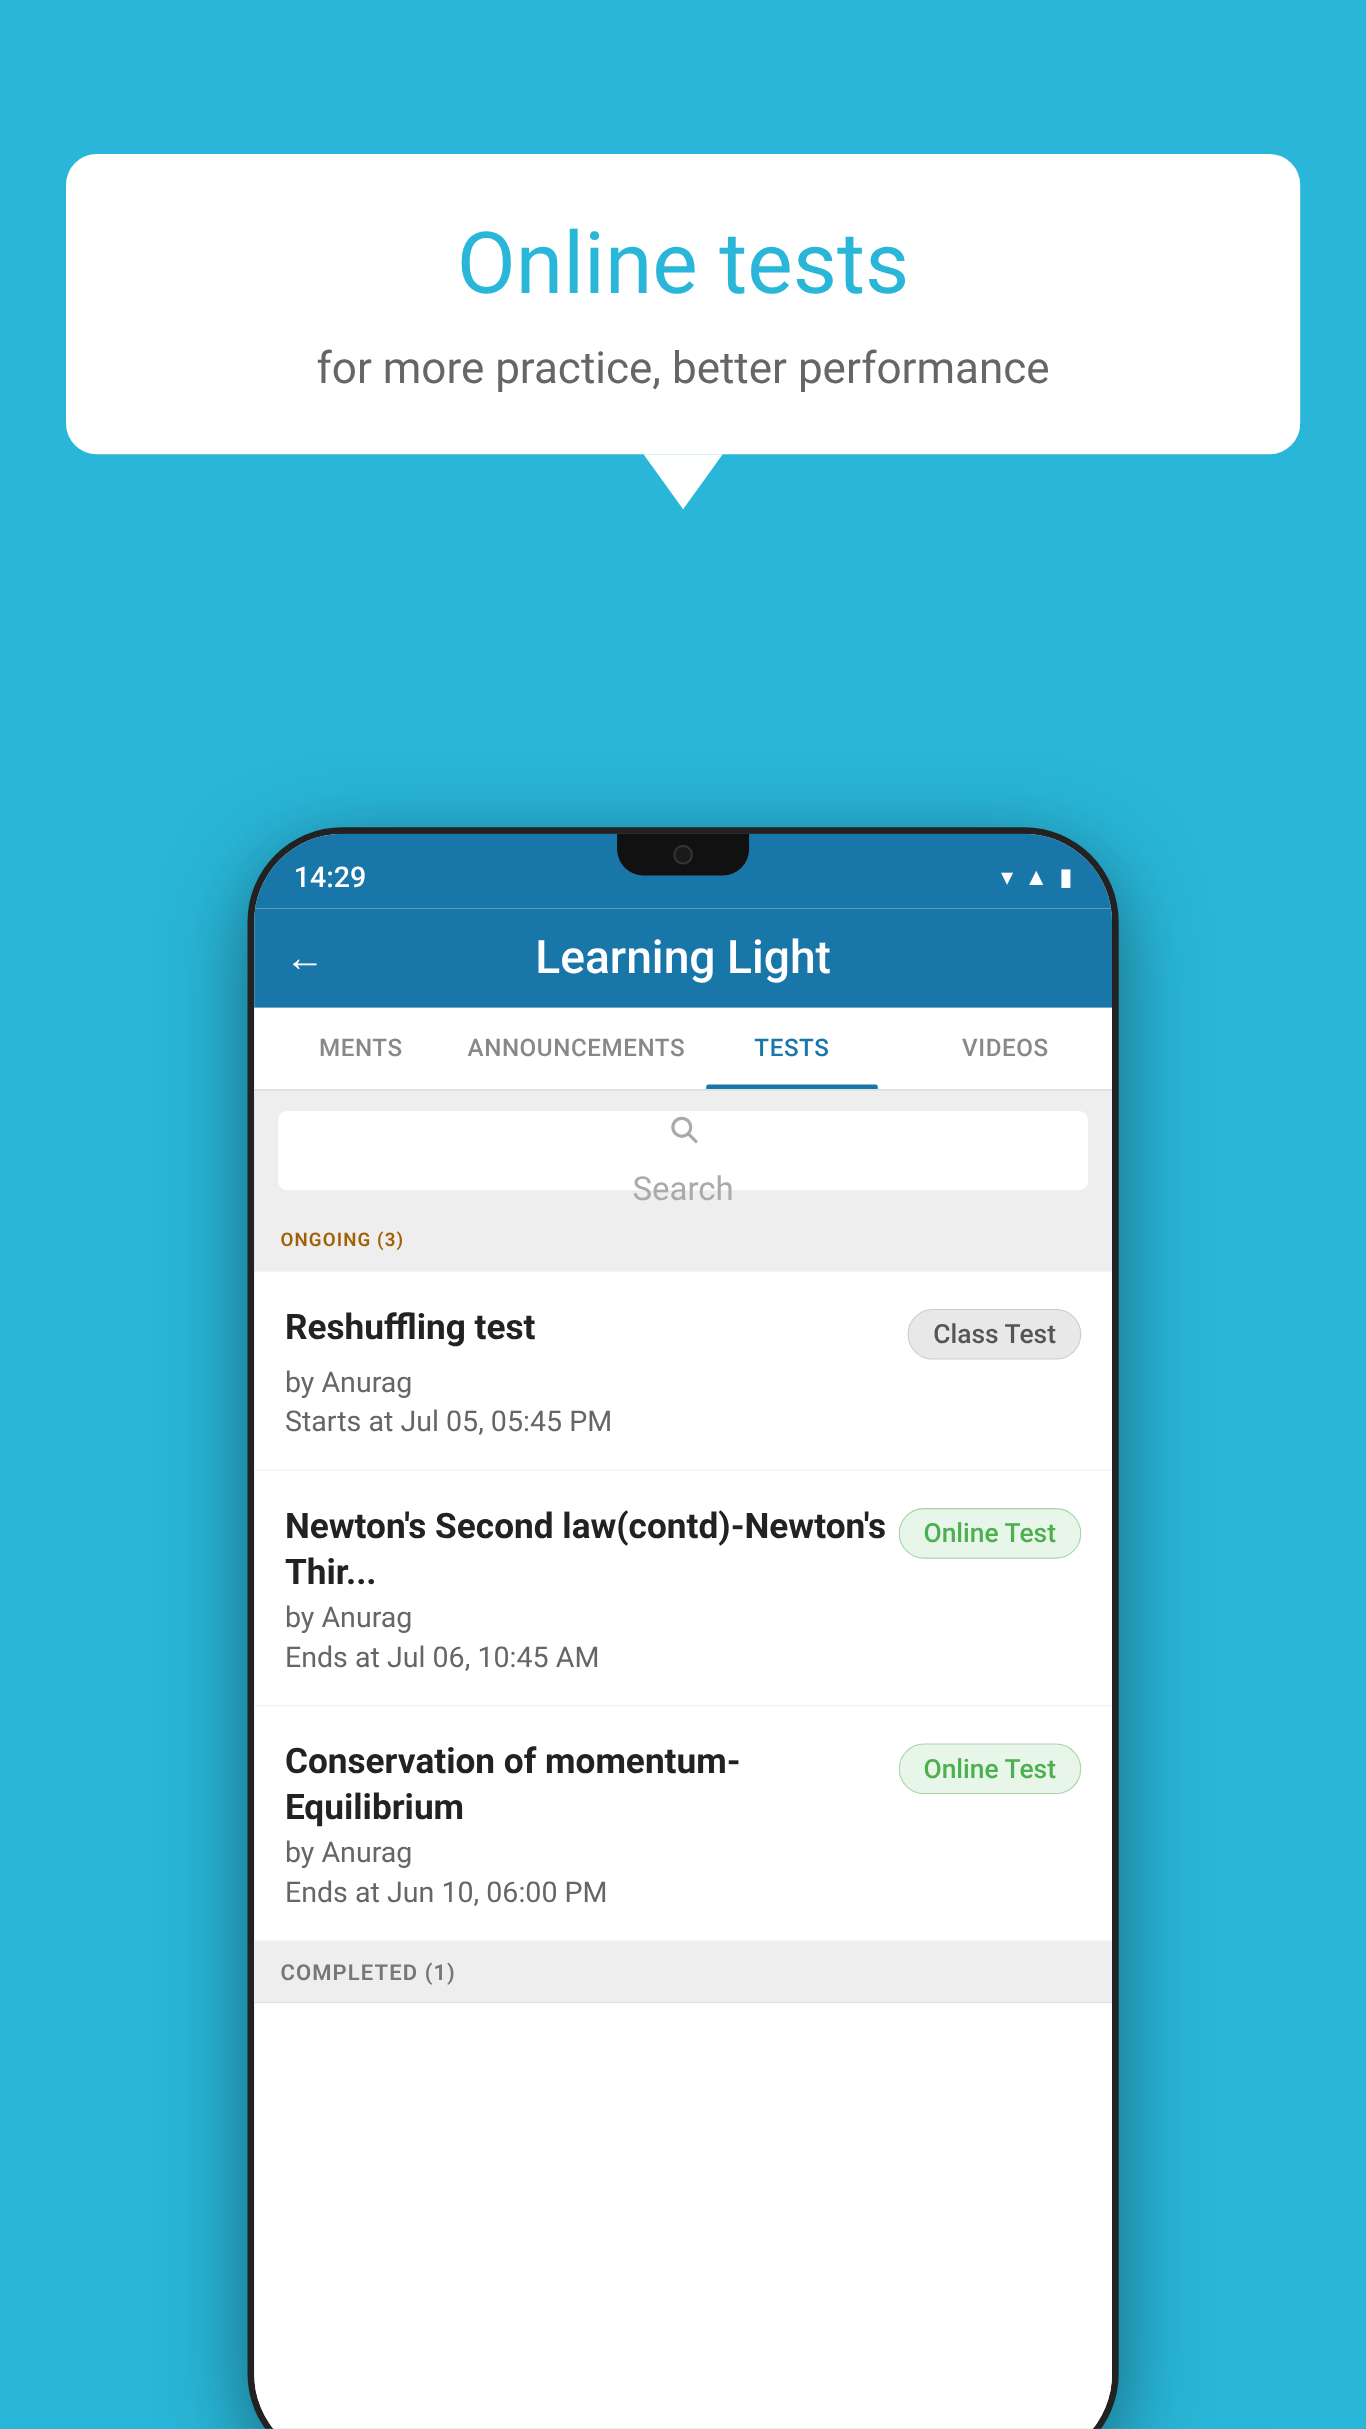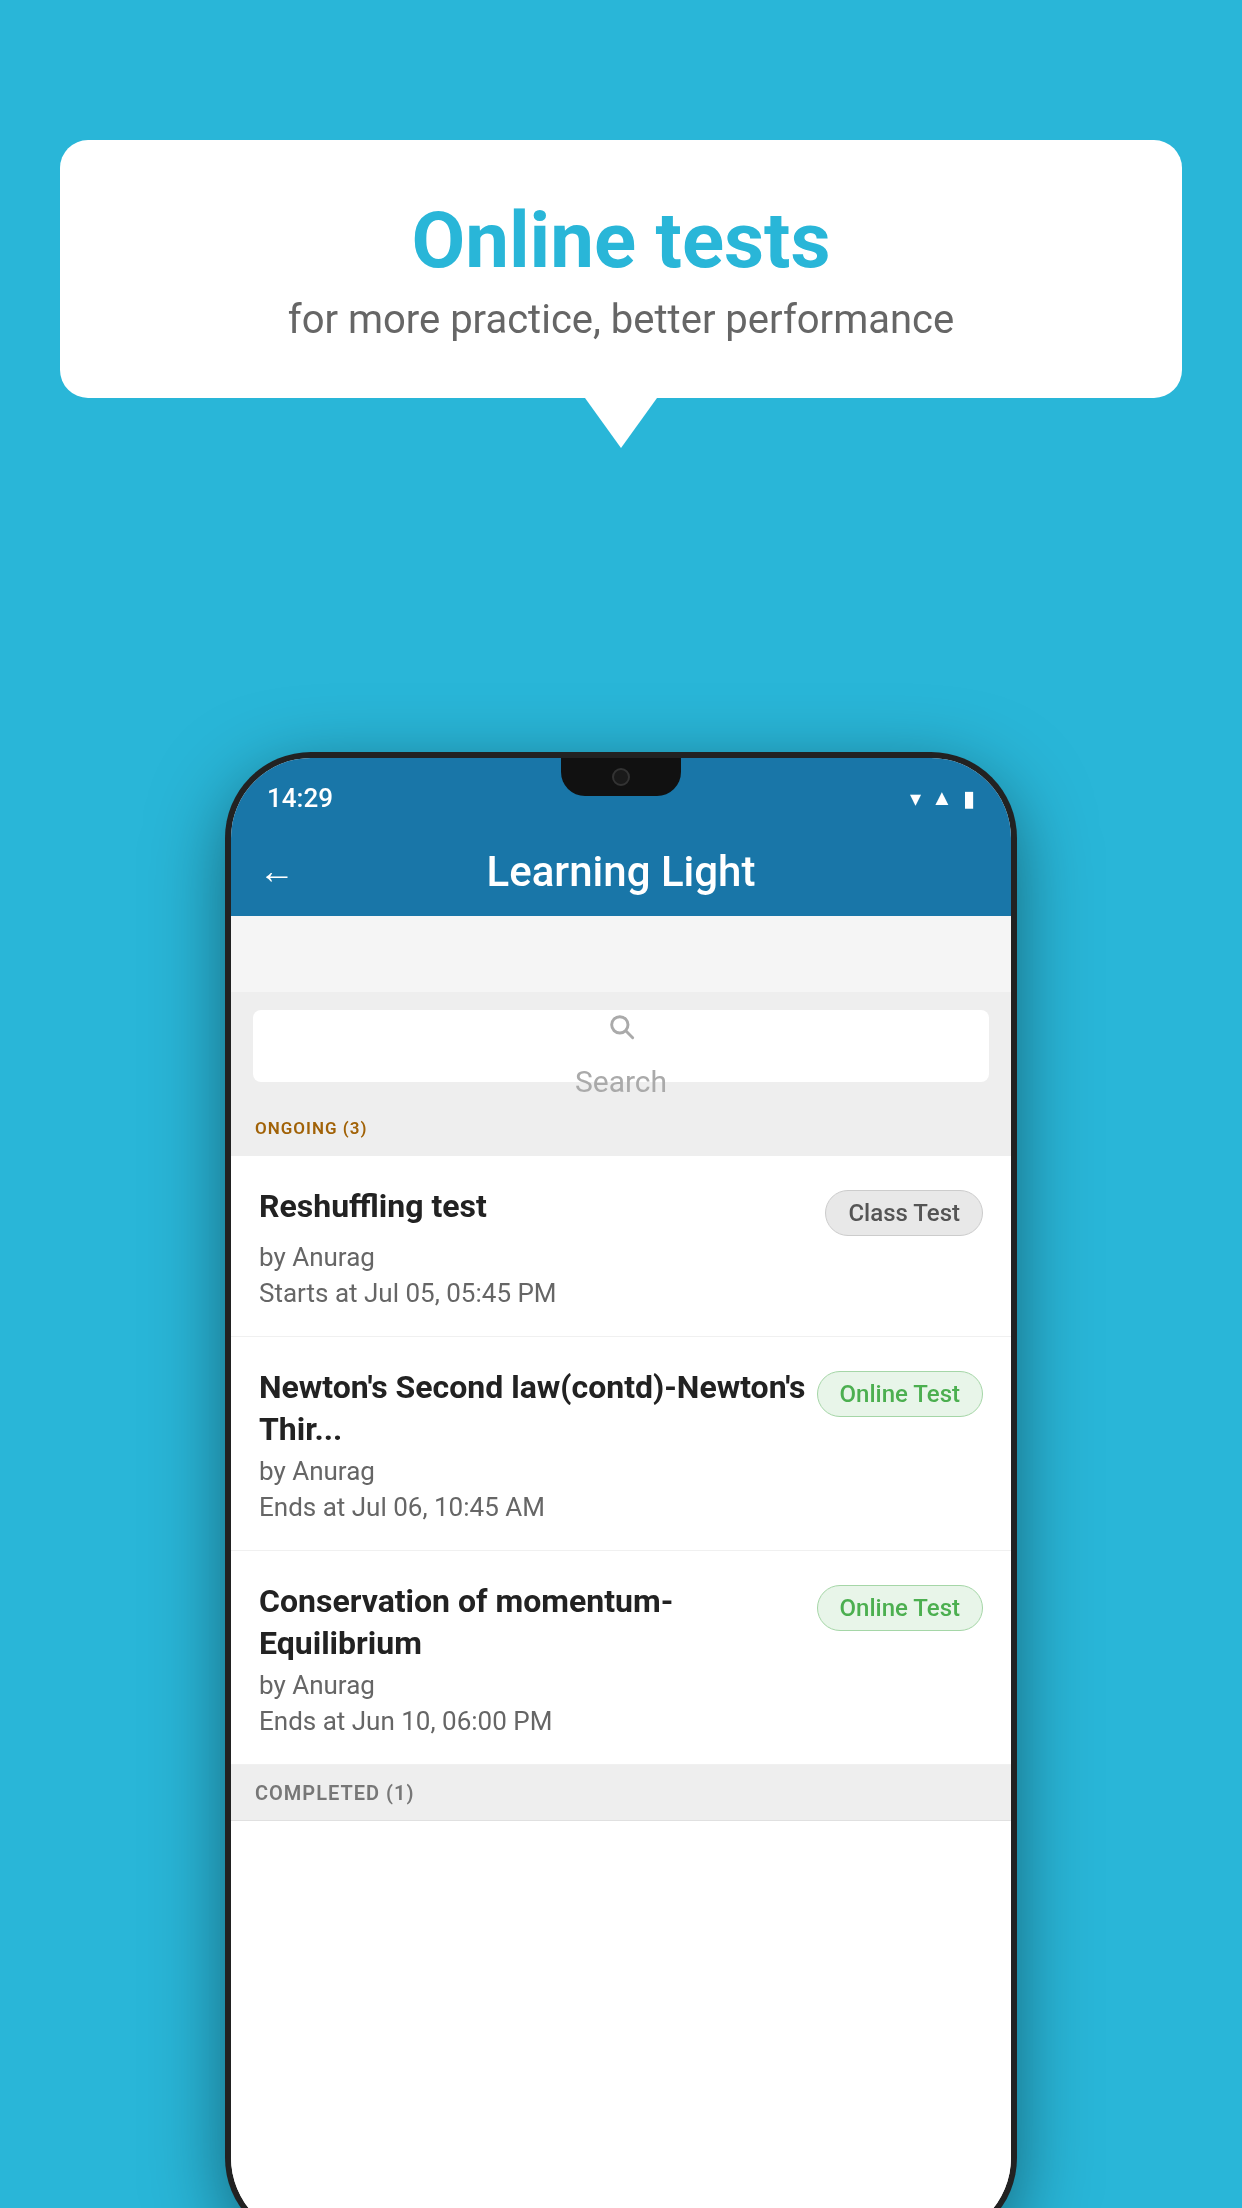--- a/index.html
+++ b/index.html
@@ -30,22 +30,22 @@
       border-radius: 28px;
       padding: 55px 60px 55px 60px;
       text-align: center;
       width: 100%;
       position: relative;
     }
 
     .speech-bubble-title {
       color: #29b6d8;
       font-size: 78px;
-      font-weight: 700;
-      margin-bottom: 10px;
+      font-weight: 400;
+      margin-bottom: 25px;
     }
 
     .speech-bubble-subtitle {
       color: #666;
       font-size: 40px;
       font-weight: 400;
     }
 
     .speech-bubble-pointer {
       width: 0;
@@ -396,20 +396,34 @@
         <span class="status-icon">▲</span>
         <span class="status-icon">▮</span>
       </div>
     </div>
 
     <div class="app-bar">
       <span class="back-arrow">←</span>
       <span class="app-bar-title">Learning Light</span>
     </div>
 
+    <div class="tabs-bar">
+      <div class="tab-item">
+        <span>MENTS</span>
+      </div>
+      <div class="tab-item">
+        <span>ANNOUNCEMENTS</span>
+      </div>
+      <div class="tab-item active">
+        <span>TESTS</span>
+      </div>
+      <div class="tab-item">
+        <span>VIDEOS</span>
+      </div>
+    </div>
 
     <div class="search-container">
       <div class="search-box">
         <span class="search-icon-svg">
           <svg width="28" height="28" viewBox="0 0 24 24" fill="none" stroke="#aaa" stroke-width="2.5" stroke-linecap="round" stroke-linejoin="round">
             <circle cx="11" cy="11" r="7"></circle>
             <line x1="16.5" y1="16.5" x2="22" y2="22"></line>
           </svg>
         </span>
         <span class="search-placeholder">Search</span>

